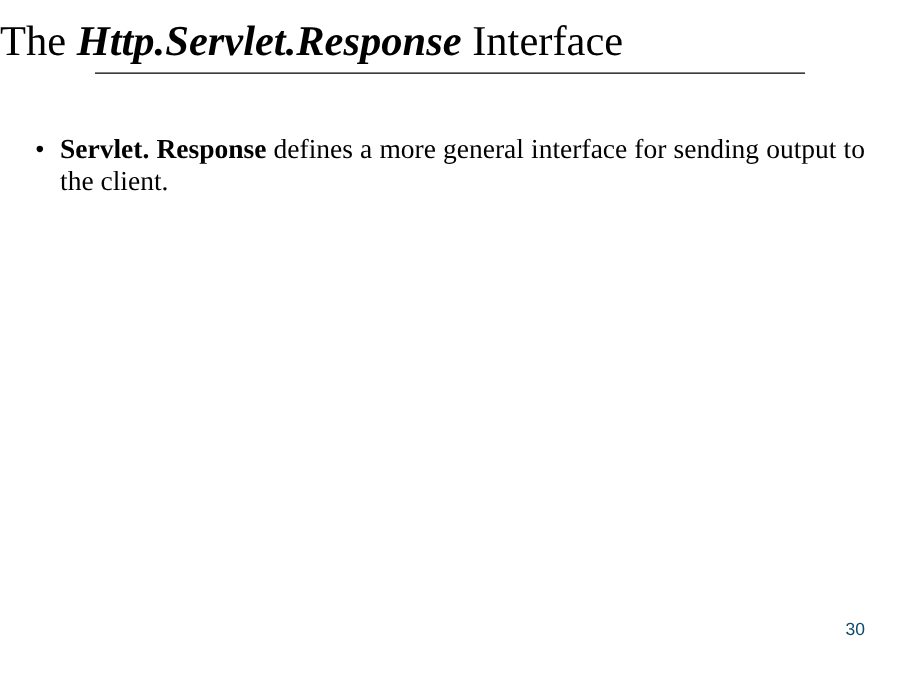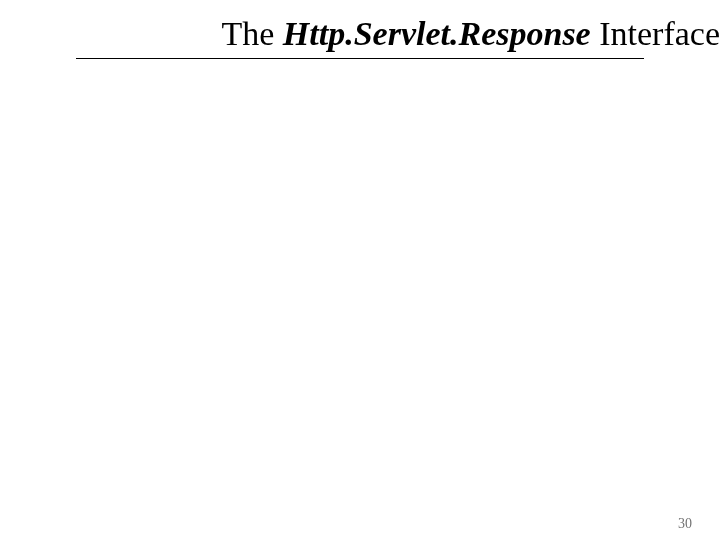--- a/index.html
+++ b/index.html
@@ -16,21 +16,21 @@
     position: relative;
     width: 720px;
     height: 540px;
     box-sizing: border-box;
   }
   .title {
     position: absolute;
     top: 14px;
     left: 0;
     right: 0;
-    text-align: right;
+    text-align: left;
     font-size: 34px;
     line-height: 1.2;
   }
   .title .plain { font-weight: normal; font-style: normal; }
   .title .emph  { font-weight: bold;  font-style: italic; }
   .title-rule {
     position: absolute;
     top: 58px;
     left: 76px;
     width: 568px;
@@ -60,36 +60,37 @@
     content: "•";
     position: absolute;
     left: 0;
     top: 0;
     font-size: 22px;
   }
   .b   { font-weight: bold; }
   .page-num {
     position: absolute;
     right: 28px;
-    bottom: 8px;
-    font-family: Liberation Serif, serif;
+    bottom: 29px;
+    font-family: Liberation Sans, sans-serif;
     font-size: 14px;
-    color: #737373;
+    color: #0c4a6e;
   }
 </style>
 </head>
 <body>
 
 <div class="slide">
 
   <div class="title">
     <span class="plain">The </span><span class="emph">Http.Servlet.Response</span><span class="plain"> Interface</span>
   </div>
   <div class="title-rule"></div>
 
   <div class="body">
     <ul class="bullets">
+      <li><span class="b">Servlet. Response</span><span> defines a more general interface for sending output to the client.</span></li>
     </ul>
   </div>
 
   <div class="page-num">30</div>
 
 </div>
 
 </body></html>

